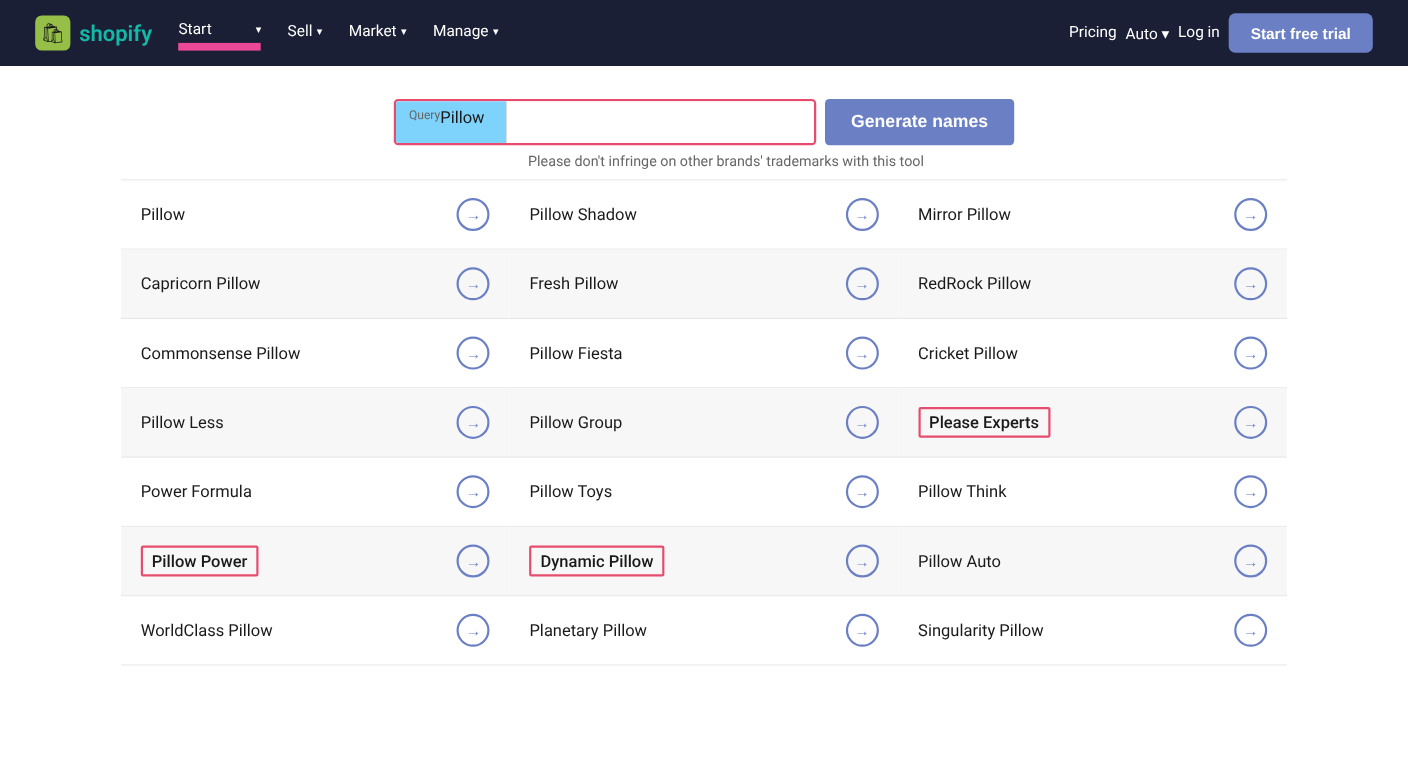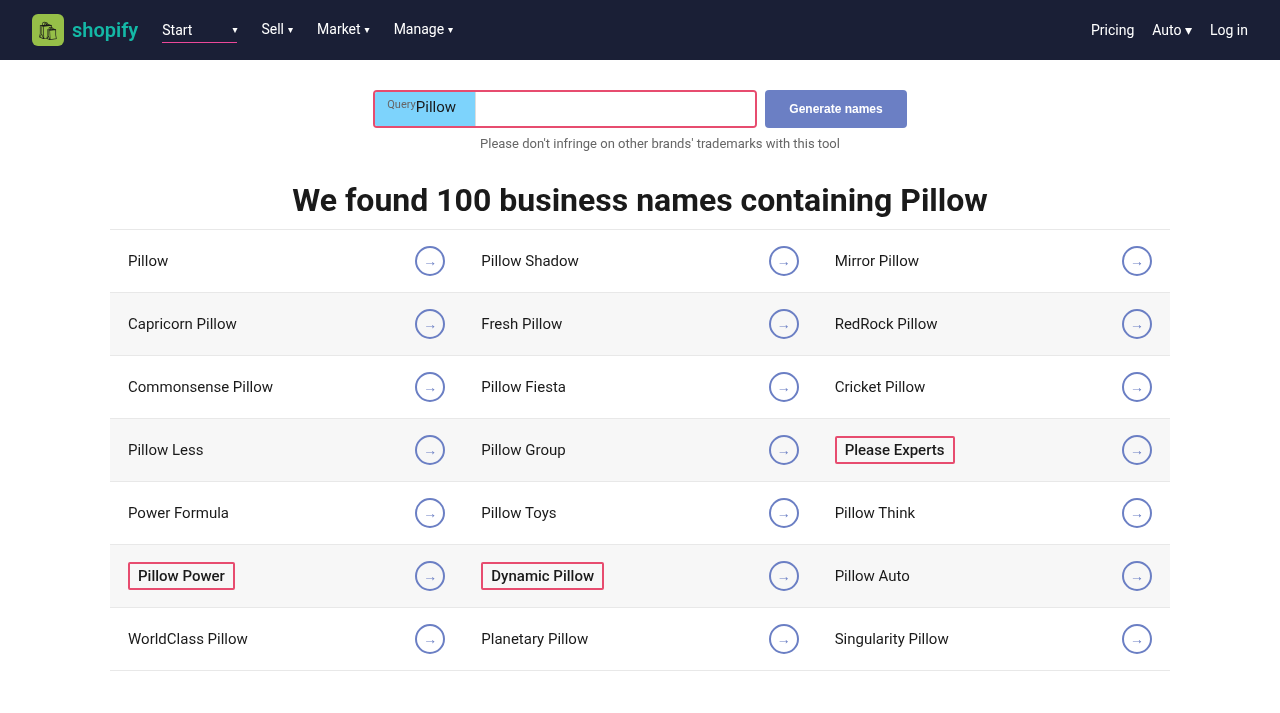--- a/index.html
+++ b/index.html
@@ -8,40 +8,40 @@
     
     .navbar {
       background: #1a1f36;
       display: flex;
       align-items: center;
       padding: 0 32px;
       height: 60px;
       justify-content: space-between;
     }
     .navbar-left { display: flex; align-items: center; gap: 24px; }
-    .navbar-right { display: flex; align-items: center; gap: 18px; }
+    .navbar-right { display: flex; align-items: center; gap: 8px; }
     .logo-area { display: flex; align-items: center; gap: 8px; }
     .logo-icon {
       width: 32px; height: 32px;
       background: #96bf48;
       border-radius: 6px;
       display: flex; align-items: center; justify-content: center;
       font-size: 18px;
     }
     .logo-text { color: #14b8a6; font-size: 20px; font-weight: 600; }
     .nav-item {
       color: #fff;
       font-size: 14px;
       cursor: pointer;
       display: flex; align-items: center; gap: 4px;
       padding: 4px 0;
       border-bottom: 2px solid transparent;
       text-decoration: none;
     }
-    .nav-item.active { border-bottom: 1px solid #ec4899; gap: 40px; }
+    .nav-item.active { border-bottom: 7px solid #ec4899; gap: 40px; }
     .nav-item .chevron { font-size: 10px; }
     .nav-link { color: #fff; font-size: 14px; cursor: pointer; text-decoration: none; }
     .btn-trial {
       background: #6b7fc4;
       color: #fff;
       border: none;
       padding: 10px 20px;
       border-radius: 6px;
       font-size: 14px;
       font-weight: 600;
@@ -77,21 +77,21 @@
       padding: 8px 12px;
       width: 280px;
       border-left: 1px solid #ddd;
     }
     .btn-generate {
       background: #6b7fc4;
       color: #fff;
       border: none;
       padding: 12px 24px;
       border-radius: 4px;
-      font-size: 12px;
+      font-size: 16px;
       font-weight: 600;
       cursor: pointer;
     }
     .disclaimer { font-size: 13px; color: #666; margin-top: 8px; text-align: center; margin-left: 40px; }
 
     
     .heading-section { text-align: center; margin: 30px 0 10px; }
     .heading-section h1 { font-size: 32px; font-weight: 700; color: #1a1a1a; }
     .subtext { text-align: center; font-size: 14px; color: #555; margin-bottom: 30px; }
     .subtext a { color: #5b6fc4; text-decoration: none; }
@@ -159,42 +159,40 @@
       <span class="chevron">▾</span>
     </a>
   </div>
   <div class="navbar-right">
     <a class="nav-link">Pricing</a>
     <a class="nav-link">
       <span>Auto</span>
       <span class="chevron">▾</span>
     </a>
     <a class="nav-link">Log in</a>
+    <button class="btn-trial">Start free trial</button>
   </div>
 </nav>
 
 <div class="main">
 
   <div class="search-area">
     <div class="search-row">
       <div class="search-box">
         <div class="query-label-wrap">
           <span class="query-label">Query</span>
           <span class="query-value">Pillow</span>
         </div>
         <input class="search-input" type="text" style="">
       </div>
       <button class="btn-generate">Generate names</button>
     </div>
     <p class="disclaimer">Please don't infringe on other brands' trademarks with this tool</p>
   </div>
 
-  <div class="heading-section">
-    <h1>We found 100 business names containing Pillow</h1>
-  </div>
 
   <div class="names-grid" id="names-grid">
   <div class="name-item">
         <span class="name-text">Pillow</span>
         <button class="arrow-btn">→</button>
       </div>
       <div class="name-item">
         <span class="name-text">Pillow Shadow</span>
         <button class="arrow-btn">→</button>
       </div>

